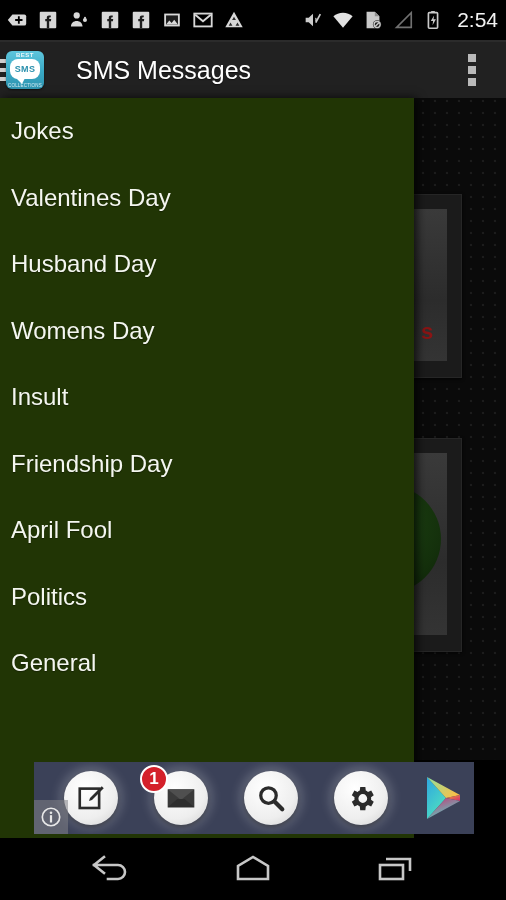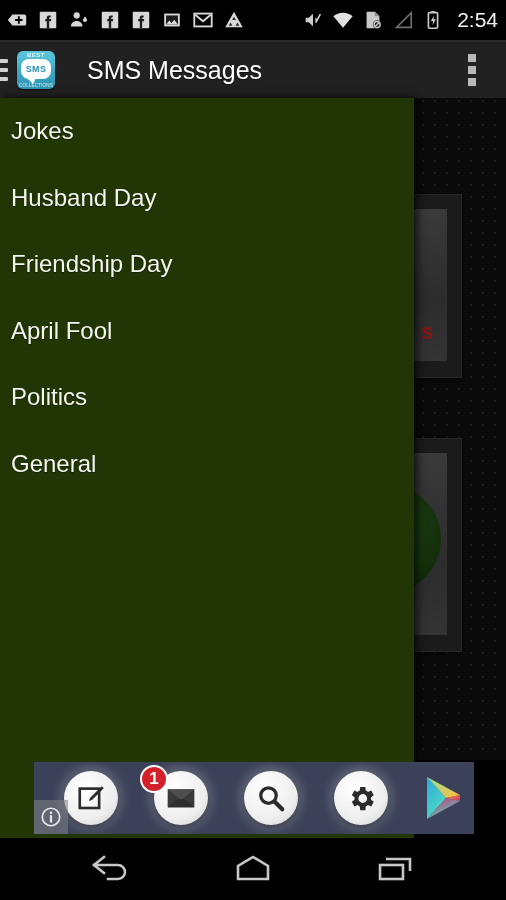--- a/index.html
+++ b/index.html
@@ -89,21 +89,21 @@
   }
   #drawer-toggle i {
     display: block;
     height: 4px;
     background: #cfcfcf;
     width: 12px;
     border-radius: 1px;
   }
   #app-icon {
     width: 38px; height: 38px;
-    margin-left: 11px;
+    margin-left: 0;
     border-radius: 6px;
     background: linear-gradient(#5ec6dd, #39a8c4 55%, #2f94b0);
     position: relative;
     flex: none;
     overflow: hidden;
     box-shadow: 0 1px 2px rgba(0,0,0,.5);
   }
   #app-icon .ic-top {
     position:absolute; top:1px; left:0; right:0;
     text-align:center; font-size:6px; color:#e9f7fb;
@@ -434,21 +434,30 @@
       </div>
     </div>
   </div>
 
   <div id="nav-drawer">
 
     <div class="drawer-item">
       <span>Jokes</span>
     </div>
     <div class="drawer-item">
+      <span>Valentines Day</span>
+    </div>
+    <div class="drawer-item">
       <span>Husband Day</span>
+    </div>
+    <div class="drawer-item">
+      <span>Womens Day</span>
+    </div>
+    <div class="drawer-item">
+      <span>Insult</span>
     </div>
     <div class="drawer-item">
       <span>Friendship Day</span>
     </div>
     <div class="drawer-item">
       <span>April Fool</span>
     </div>
     <div class="drawer-item">
       <span>Politics</span>
     </div>

